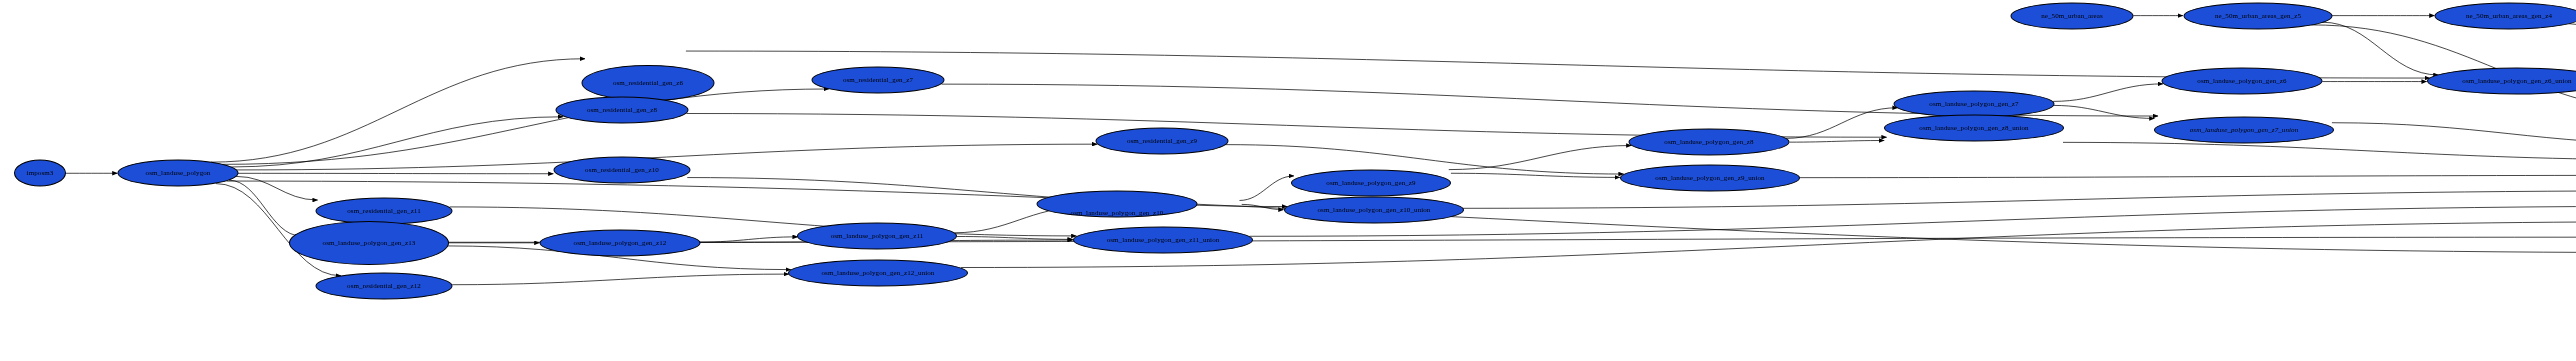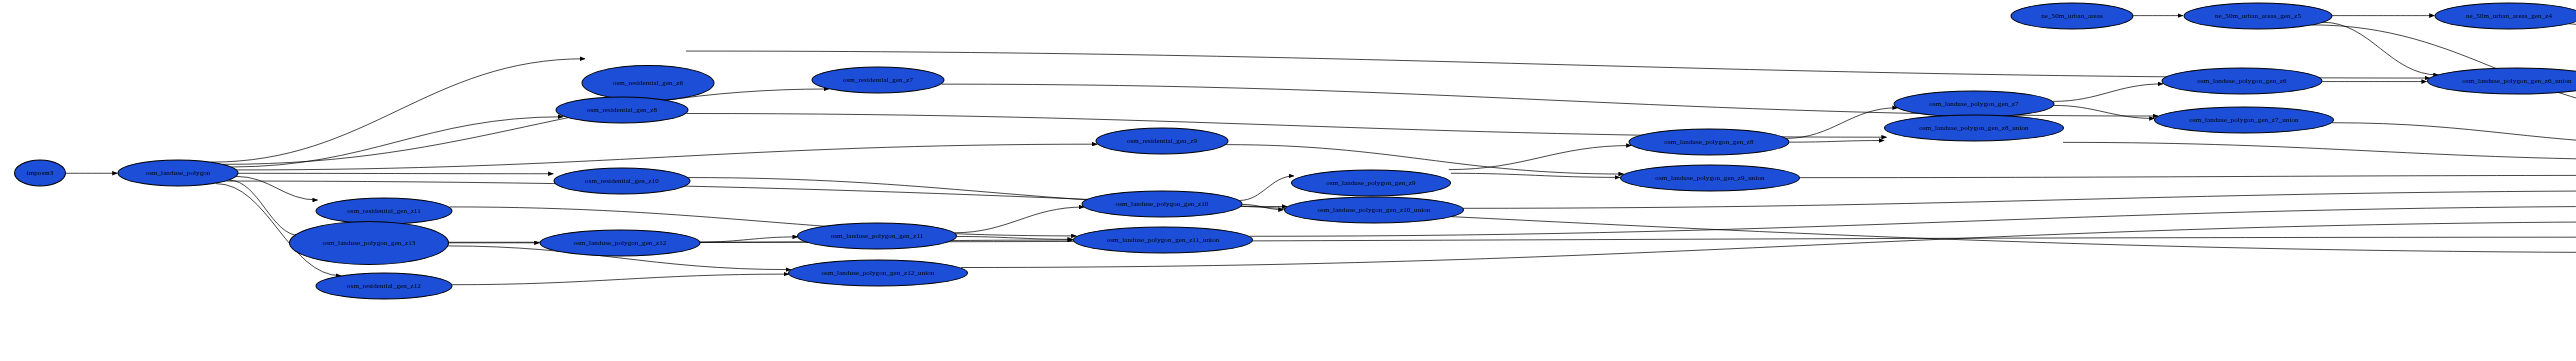--- a/index.html
+++ b/index.html
@@ -82,42 +82,42 @@
       </div>
       <div class="node ellipse" style="left: 878px; top: 80px; width: 133px; height: 27px;">
         <span>osm_residential_gen_z7</span>
       </div>
       <div class="node ellipse" style="left: 622px; top: 110px; width: 133px; height: 27px;">
         <span>osm_residential_gen_z8</span>
       </div>
       <div class="node ellipse" style="left: 1162px; top: 141px; width: 133px; height: 27px;">
         <span>osm_residential_gen_z9</span>
       </div>
-      <div class="node ellipse" style="left: 622px; top: 181px; width: 137px; height: 27px; align-items: center;">
+      <div class="node ellipse" style="left: 622px; top: 170px; width: 137px; height: 27px; align-items: center;">
         <span>osm_residential_gen_z10</span>
       </div>
       <div class="node ellipse" style="left: 384px; top: 211px; width: 137px; height: 27px;">
         <span>osm_residential_gen_z11</span>
       </div>
       <div class="node ellipse" style="left: 369px; top: 243px; width: 160px; height: 44px;">
         <span>osm_landuse_polygon_gen_z13</span>
       </div>
       <div class="node ellipse" style="left: 384px; top: 286px; width: 137px; height: 27px;">
         <span>osm_residential_gen_z12</span>
       </div>
       <div class="node ellipse" style="left: 620px; top: 243px; width: 161px; height: 27px;">
         <span>osm_landuse_polygon_gen_z12</span>
       </div>
       <div class="node ellipse" style="left: 877px; top: 236px; width: 160px; height: 27px;">
         <span>osm_landuse_polygon_gen_z11</span>
       </div>
       <div class="node ellipse" style="left: 878px; top: 273px; width: 180px; height: 27px; justify-content: center;">
         <span>osm_landuse_polygon_gen_z12_union</span>
       </div>
-      <div class="node ellipse" style="left: 1162px; top: 204px; width: 161px; height: 27px;">
+      <div class="node ellipse" style="left: 1117px; top: 204px; width: 161px; height: 27px; align-items: flex-end;">
         <span>osm_landuse_polygon_gen_z10</span>
       </div>
       <div class="node ellipse" style="left: 1163px; top: 240px; width: 180px; height: 27px;">
         <span>osm_landuse_polygon_gen_z11_union</span>
       </div>
       <div class="node ellipse" style="left: 1371px; top: 173px; width: 160px; height: 27px; margin-top: 10px;">
         <span>osm_landuse_polygon_gen_z9</span>
       </div>
       <div class="node ellipse" style="left: 1374px; top: 210px; width: 180px; height: 27px;">
         <span>osm_landuse_polygon_gen_z10_union</span>
@@ -130,21 +130,21 @@
       </div>
       <div class="node ellipse" style="left: 1974px; top: 104px; width: 161px; height: 27px;">
         <span>osm_landuse_polygon_gen_z7</span>
       </div>
       <div class="node ellipse" style="left: 1974px; top: 128px; width: 180px; height: 27px;">
         <span>osm_landuse_polygon_gen_z8_union</span>
       </div>
       <div class="node ellipse" style="left: 2242px; top: 81px; width: 161px; height: 27px;">
         <span>osm_landuse_polygon_gen_z6</span>
       </div>
-      <div class="node ellipse" style="left: 2244px; top: 120px; width: 180px; height: 27px;">
+      <div class="node ellipse" style="left: 2244px; top: 130px; width: 180px; height: 27px; font-style: italic;">
         <span>osm_landuse_polygon_gen_z7_union</span>
       </div>
       <div class="node ellipse" style="left: 2517px; top: 81px; width: 180px; height: 27px;">
         <span>osm_landuse_polygon_gen_z6_union</span>
       </div>
       <div class="node ellipse" style="left: 2072px; top: 15.5px; width: 123px; height: 27px;">
         <span>ne_50m_urban_areas</span>
       </div>
       <div class="node ellipse" style="left: 2258px; top: 15.5px; width: 149px; height: 27px;">
         <span>ne_50m_urban_areas_gen_z5</span>

